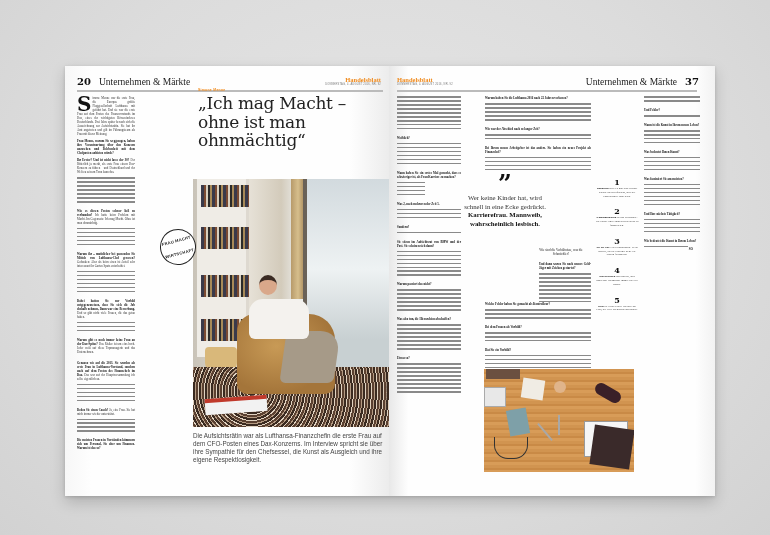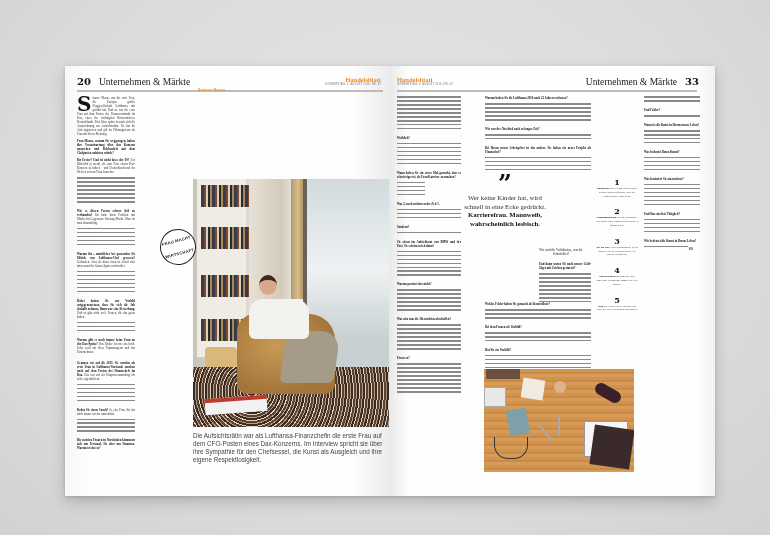--- a/index.html
+++ b/index.html
@@ -92,20 +92,21 @@
       <span class="num">20</span>
       <span class="section">Unternehmen &amp; Märkte</span>
     </div>
     <div class="brand" style="right:8px;">
       <div class="logo">Handelsblatt</div>
       <div class="date">DONNERSTAG, 4. AUGUST 2016, NR. 92</div>
     </div>
     <div class="rule" style="left:12px; width:306px;"></div>
 
     <div class="kicker">Simone Menne</div>
+    <div class="headline">„Ich mag Macht – ohne ist man ohnmächtig“</div>
 
     <div class="col" style="left:12px; top:30px; width:58px;">
       <p><span class="dropcap">S</span><span>imone Menne war die erste Frau, die Europas größte Fluggesellschaft Lufthansa mit geführt hat. Und sie war die erste Frau auf dem Posten des Finanzvorstands im Dax, eines der wichtigsten Börsenindexes Deutschlands. Drei Jahre später bewarb sich die Auszeichnung zur Aufsichtsrätin. Sie hat ihr Amt angetreten und gilt im Führungsteam als Frau mit klarer Meinung.</span></p>
       <p class="q">Frau Menne, warum Sie weggezogen, haben ihre Verantwortung über den Konzern anzusehen und Belebenheit mit dem Chefposten anbieten würde?</p>
       <p><span class="q">Ihr Erster? Und ist nicht lasse der 30?</span> <span>Der Ritterlich ja merkt, als erste Frau einem Dax-Konzern zu führen – und Deutschland und der Welt zu seinem Tonn kann das.</span></p>
       <div class="textline"></div>
         <div class="textline"></div>
         <div class="textline"></div>
         <div class="textline"></div>
         <div class="textline"></div>
@@ -177,21 +178,21 @@
     <div class="caption">Die Aufsichtsrätin war als Lufthansa-Finanzchefin die erste Frau auf dem CFO-Posten eines Dax-Konzerns. Im Interview spricht sie über ihre Sympathie für den Chefsessel, die Kunst als Ausgleich und ihre eigene Respektlosigkeit.</div>
   </div>
 
   <div class="page right">
     <div class="brand" style="left:8px; text-align:left;">
       <div class="logo">Handelsblatt</div>
       <div class="date">DONNERSTAG, 4. AUGUST 2016, NR. 92</div>
     </div>
     <div class="folio" style="right:16px;">
       <span class="section">Unternehmen &amp; Märkte</span>
-      <span class="num">33</span>
+      <span class="num">37</span>
     </div>
     <div class="rule" style="left:8px; width:300px;"></div>
 
     <div class="col" style="left:8px; top:30px; width:64px;">
       <div class="textline"></div>
         <div class="textline"></div>
         <div class="textline"></div>
         <div class="textline"></div>
         <div class="textline"></div>
         <div class="textline"></div>

